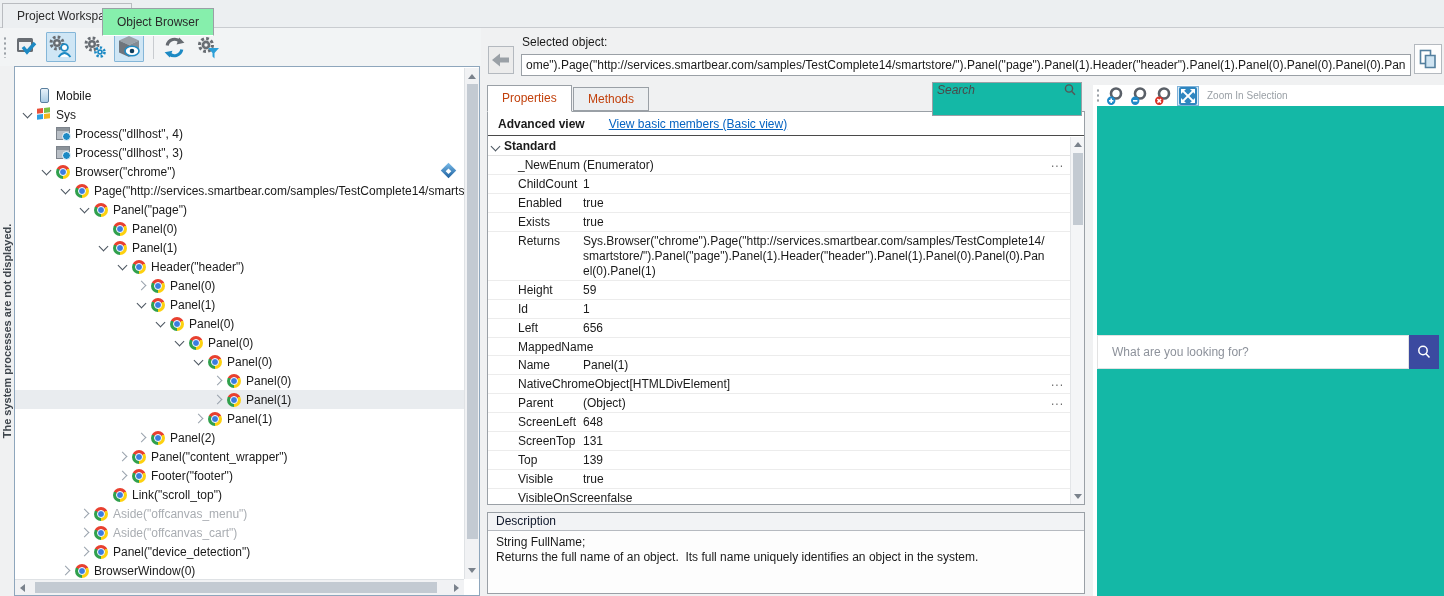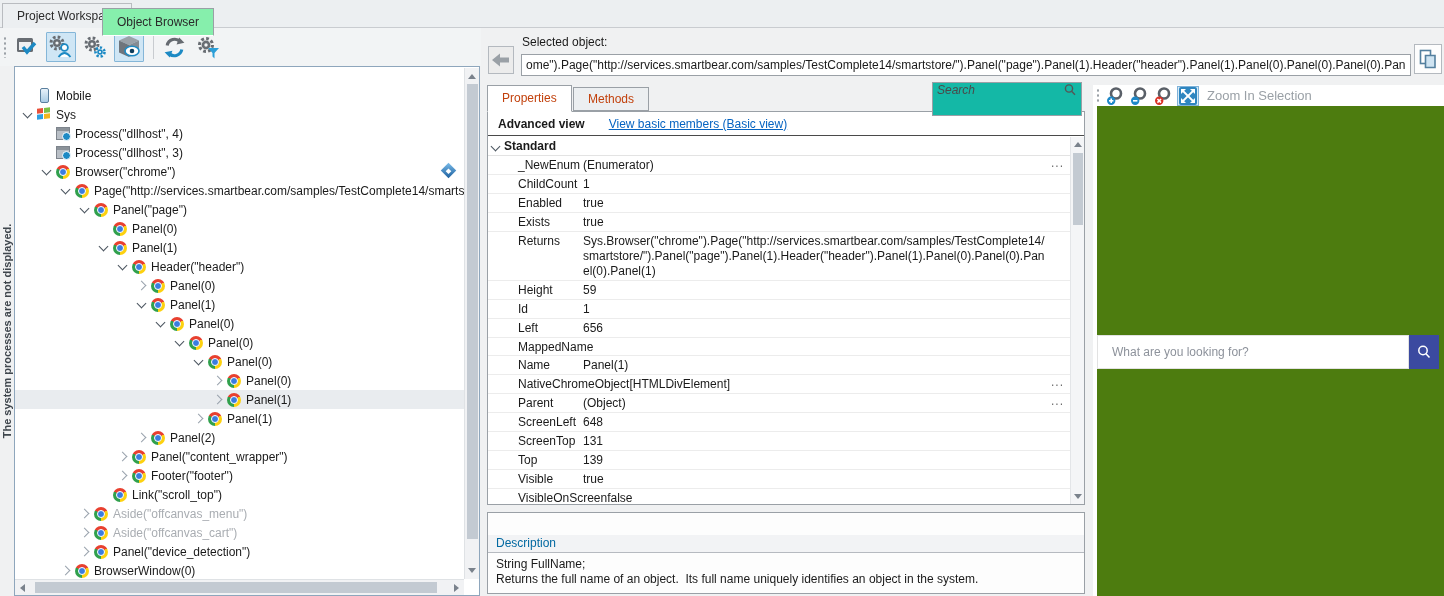--- a/index.html
+++ b/index.html
@@ -90,30 +90,30 @@
   .pval { flex:1; padding:2px 24px 1px 0; word-break:break-all; line-height:15px; }
   .pmore { position:absolute; right:6px; top:0; color:#6a6a6a; letter-spacing:1px; }
   .gridsb { position:absolute; right:0; top:25px; width:14px; bottom:0; background:#f4f5f7; border-left:1px solid #e3e5e8; }
   .gridsb .up, .gridsb .down { position:absolute; left:3px; width:0; height:0; border-left:4px solid transparent; border-right:4px solid transparent; }
   .gridsb .up { top:5px; border-bottom:5px solid #7a828c; }
   .gridsb .down { bottom:5px; border-top:5px solid #7a828c; }
   .gridsb .thumb { position:absolute; left:2px; top:16px; width:10px; height:72px; background:#c3cad2; }
 
   
   .descpane { position:absolute; left:487px; top:512px; width:598px; height:82px; background:#fdfdfd; border:1px solid #9aa0a6; }
-  .deschdr { height:18px; line-height:17px; padding-left:8px; background:#f2f3f5; border-bottom:1px solid #b6bac0; color:#0369a1;margin-top:22px; }
+  .deschdr { height:18px; line-height:17px; padding-left:8px; background:#f2f3f5; border-bottom:1px solid #b6bac0; color:#0f172a; }
   .descbody { padding:4px 8px; white-space:pre-wrap; line-height:15px; }
 
   
   .zoompane { position:absolute; left:1093px; top:85px; width:351px; height:511px; background:#fff; }
   .ztoolbar { height:21px; display:flex; align-items:center; }
   .zbtn { width:22px; height:20px; display:flex; align-items:center; justify-content:center; margin-right:2px; border:1px solid transparent; }
   .zbtn.active { background:#d6ebf7; border-color:#7fb2d9; }
-  .ztitle { color:#9aa0a6; font-size:13px; margin-left:6px; }
-  .preview { position:absolute; left:4px; top:21px; right:0; bottom:0; background:#4d7c0f; }
+  .ztitle { color:#9aa0a6; font-size:10px; margin-left:6px; }
+  .preview { position:absolute; left:4px; top:21px; right:0; bottom:0; background:#14b8a6; }
   .pv-search { position:absolute; left:0; top:229px; right:5px; height:34px; display:flex; }
   .pv-input { flex:1; background:#fff; border:1px solid #e2e2e2; display:flex; align-items:center; padding-left:14px; color:#8d929b; font-size:12px; }
   .pv-btn { width:30px; background:#3b4aa0; display:flex; align-items:center; justify-content:center; }
 </style>
 </head>
 <body>
 
 <div class="tabbar">
   <div class="wtab t0">Project Workspace</div>
   <div class="wtab t1 active">Object Browser</div>

